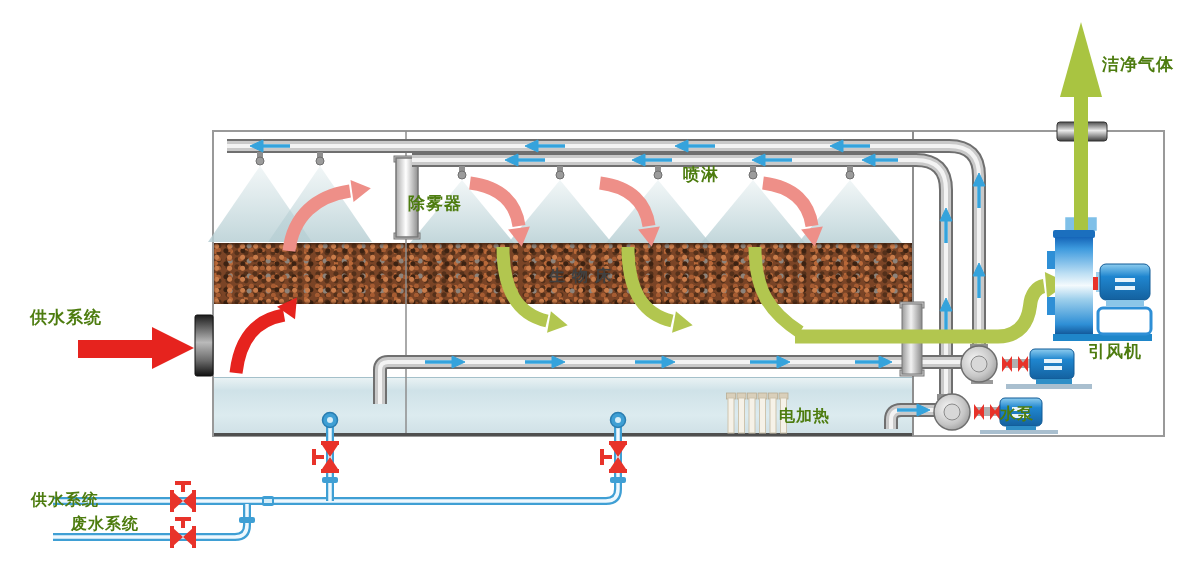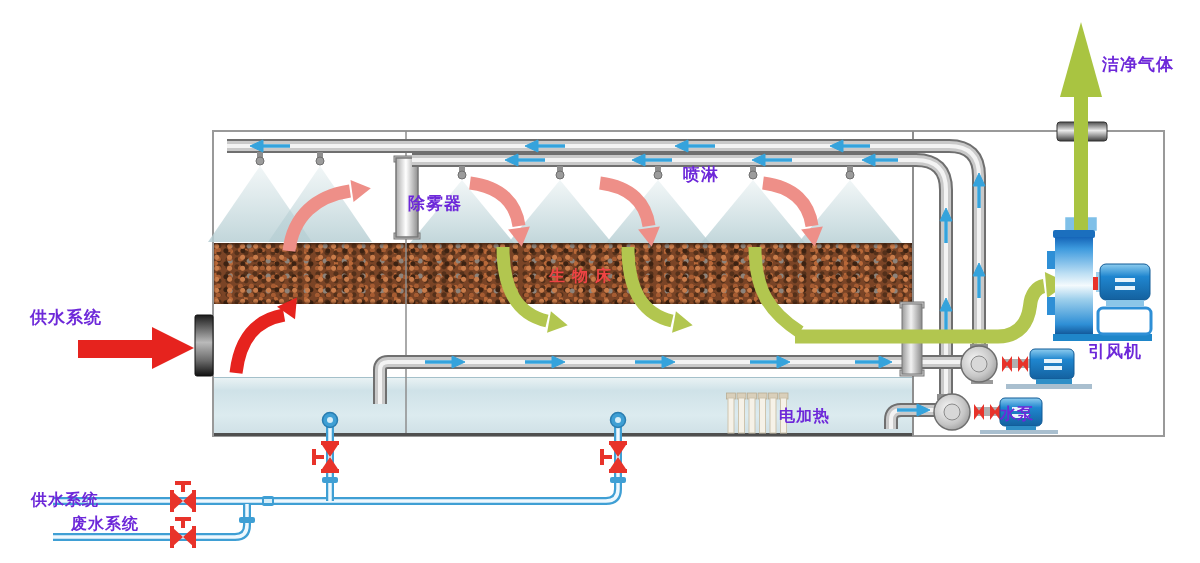--- a/index.html
+++ b/index.html
@@ -22,25 +22,25 @@
     background-size:13px 11px,17px 13px,11px 9px,19px 15px,9px 7px,15px 12px;
     box-shadow:inset 0 2px 2px rgba(40,20,8,.5), inset 0 -2px 2px rgba(40,20,8,.4);
   }
   .water{
     left:214px;top:377px;width:698px;height:57px;
     background:linear-gradient(180deg,#e9f2f4,#cfe2e8 22%,#dcebef 65%,#cfe0e6);
     border-top:1px solid #a4c0ca;
   }
   .svg-layer{position:absolute;left:0;top:0;width:1200px;height:563px;}
   .lbl{
-    position:absolute;color:#6d28d9;font-weight:bold;font-size:16px;line-height:1.1;
+    position:absolute;color:#4d7c0f;font-weight:bold;font-size:16px;line-height:1.1;
     white-space:nowrap;letter-spacing:1px;
   }
   .lbl-big{font-size:17px;}
-  .lbl-biobed{color:#ef4444;letter-spacing:7px;font-size:16px;text-shadow:0 0 3px rgba(60,30,10,.6);}
+  .lbl-biobed{color:#404040;letter-spacing:7px;font-size:16px;text-shadow:0 0 3px rgba(60,30,10,.6);}
 </style>
 </head>
 <body>
 
 <div class="stage">
 
   <div class="biobed"></div>
   <div class="water"></div>
 
   <svg class="svg-layer" viewBox="0 0 1200 563" xmlns="http://www.w3.org/2000/svg">

